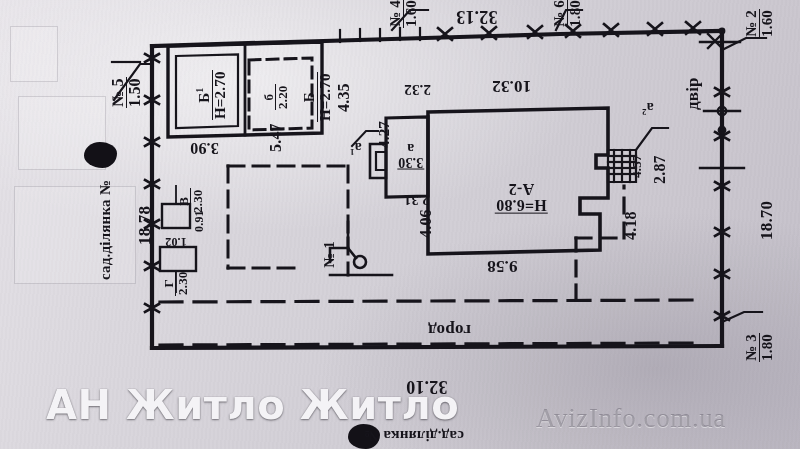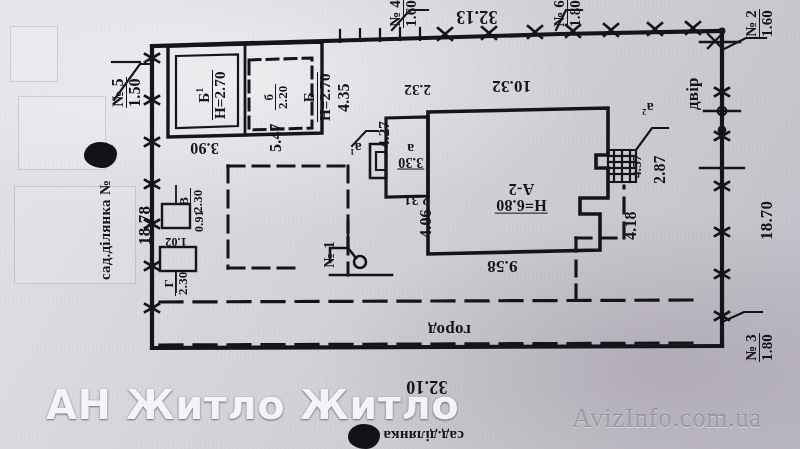--- a/index.html
+++ b/index.html
@@ -56,21 +56,20 @@
     font-weight:700;font-size:40px;letter-spacing:.5px;
     color:#f4f3f6;
     text-shadow:0 1px 2px rgba(40,38,45,.55), 0 0 1px rgba(40,38,45,.5);
   }
   #wm-site{
     position:absolute;left:536px;top:403px;
     font-family:"Liberation Serif", serif;
     font-size:27px;letter-spacing:.6px;
     color:rgba(96,92,104,.46);
     text-shadow:0 1px 0 rgba(255,255,255,.45);
-    margin-left:36px;
   }
   .blob{position:absolute;background:#131117;border-radius:48% 52% 44% 56% / 52% 44% 56% 48%;}
 </style>
 </head>
 <body>
 
 <div id="stage">
   <div id="paper"></div>
 
   <div class="ghost" style="left:18px;top:96px;width:86px;height:72px;"></div>

